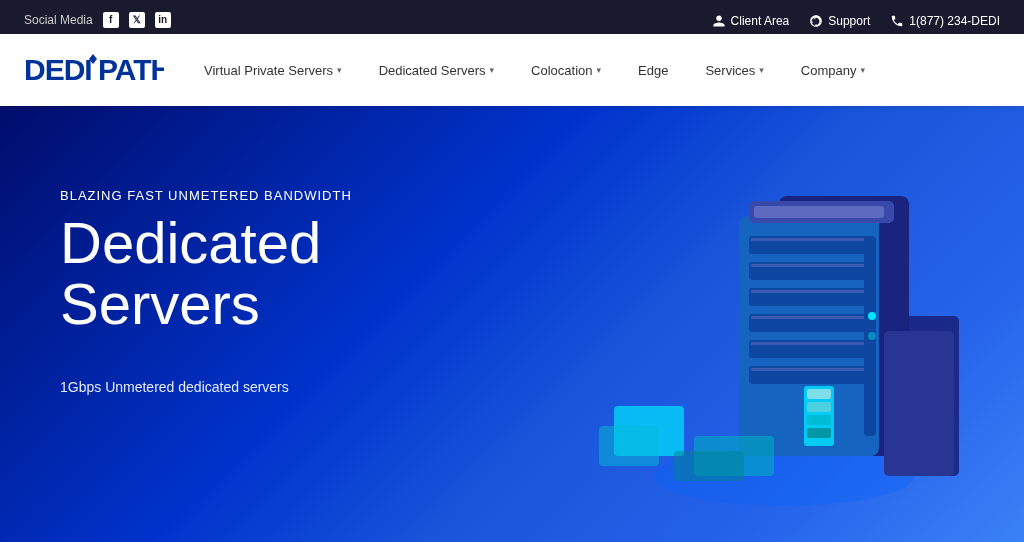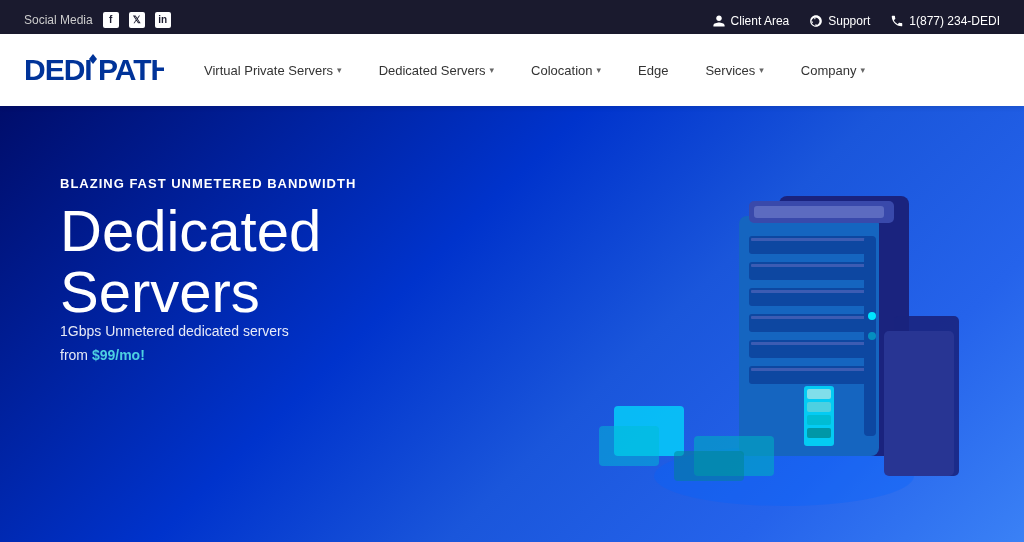--- a/index.html
+++ b/index.html
@@ -71,36 +71,38 @@
       align-items: flex-start;
       overflow: hidden;
     }
     .hero-content {
       padding: 70px 60px;
       z-index: 2;
       max-width: 520px;
     }
     .hero-tagline {
       font-size: 13px;
-      font-weight: 700;
+      font-weight: 400;
       color: #fff;
       letter-spacing: 1px;
       text-transform: uppercase;
       margin-bottom: 10px;
+      margin-top: 12px;
     }
     .hero-title {
       font-size: 58px;
       font-weight: 400;
       color: #fff;
       line-height: 1.05;
     }
     .hero-subtitle {
       font-size: 14px;
       color: rgba(255,255,255,0.9);
       margin-bottom: 8px;
+      margin-top: 44px;
     }
     .hero-price {
       font-size: 14px;
       color: rgba(255,255,255,0.9);
     }
     .hero-price .price-highlight {
       color: #4dd0e1;
       font-weight: 700;
     }
 
@@ -183,23 +185,20 @@
 </nav>
 
 <div class="hero">
   <div class="hero-content">
     <p class="hero-tagline">BLAZING FAST UNMETERED BANDWIDTH</p>
     <h1 class="hero-title">
       <span>Dedicated</span><br>
       <span>Servers</span>
     </h1>
     <p class="hero-subtitle">1Gbps Unmetered dedicated servers</p>
-    <p class="hero-price">
-      <span>from </span><span class="price-highlight">$99/mo!</span>
-    </p>
   </div>
 
   <div class="server-illustration">
     <svg viewBox="0 0 380 380" xmlns="http://www.w3.org/2000/svg">
 
       <ellipse cx="200" cy="340" rx="130" ry="30" fill="rgba(0,100,255,0.3)"></ellipse>
 
       <rect x="30" y="270" width="70" height="50" rx="4" fill="#00e5ff" opacity="0.7"></rect>
       <rect x="15" y="290" width="60" height="40" rx="4" fill="#00bcd4" opacity="0.5"></rect>
 

